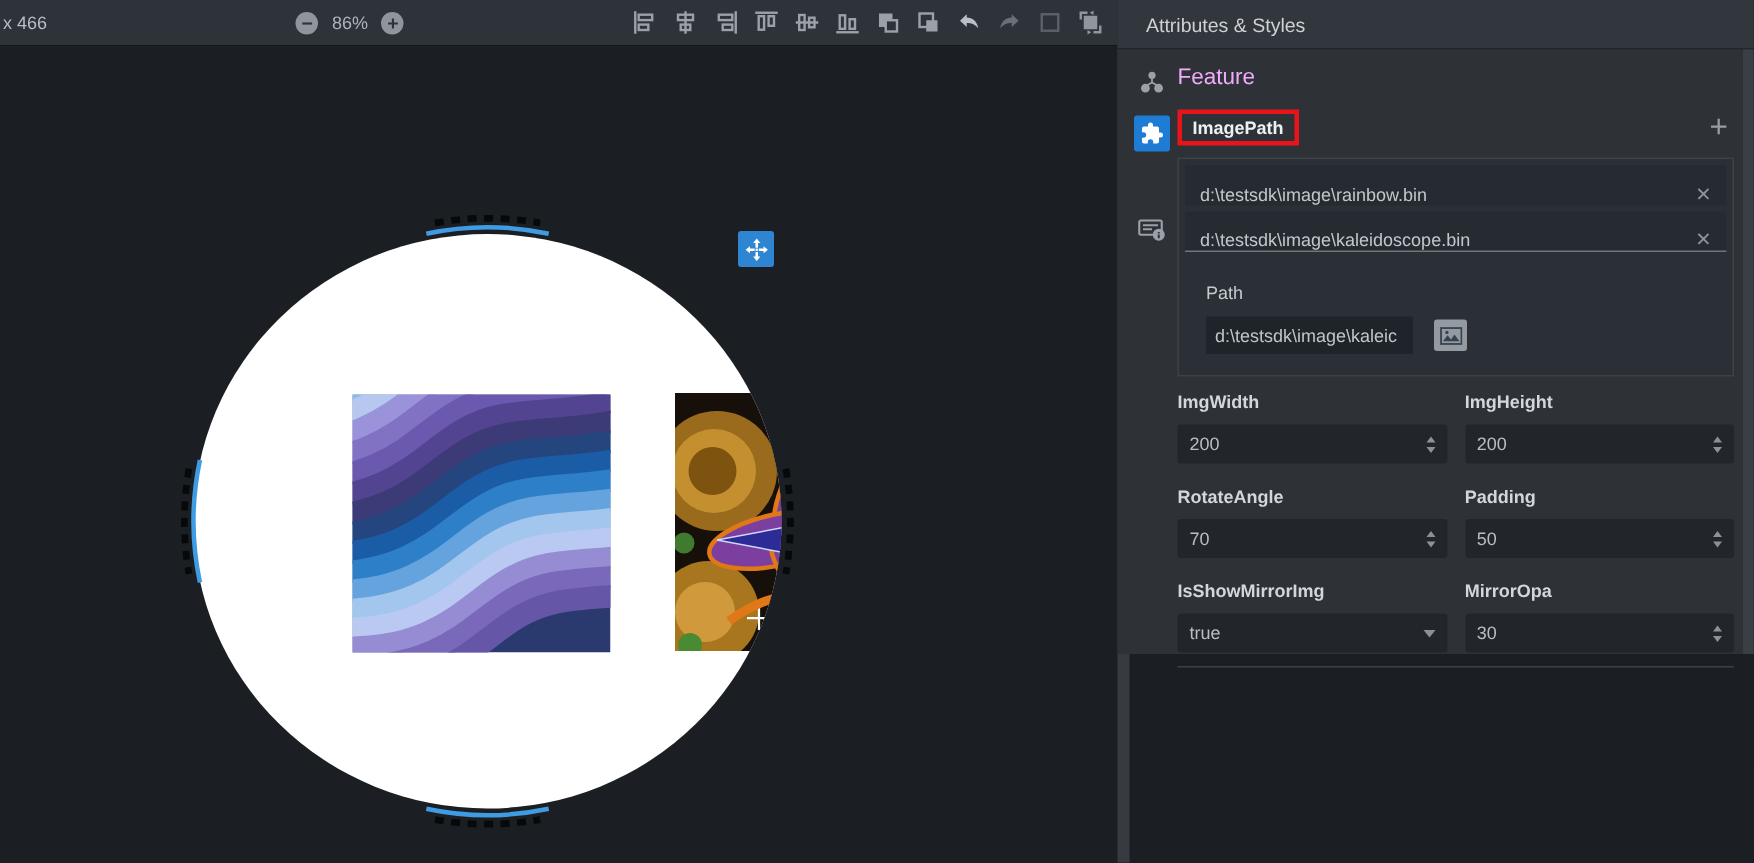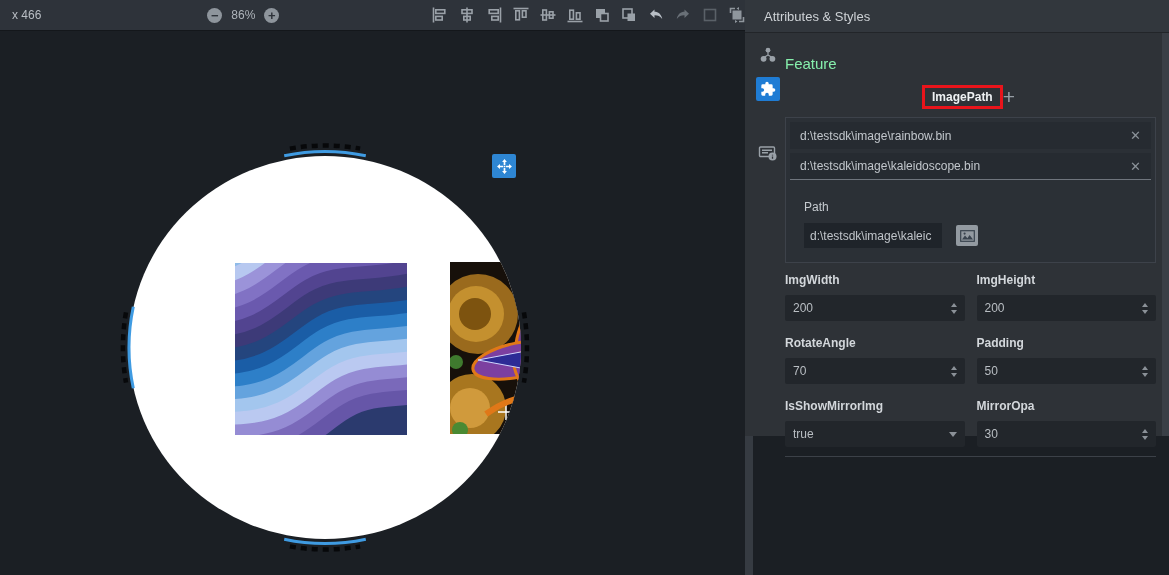--- a/index.html
+++ b/index.html
@@ -3,21 +3,21 @@
 <meta charset="utf-8">
 <style>
   * { margin:0; padding:0; box-sizing:border-box; }
   html,body { width:1169px; height:575px; overflow:hidden; background:#1b1f24;
               font-family:"Liberation Sans", sans-serif; }
 
   
   .canvas-area { position:absolute; left:0; top:0; width:745px; height:575px; background:#1b1f24; }
   .topbar { position:absolute; left:0; top:0; width:745px; height:31px; background:#2e333a;
             border-bottom:1px solid #14171b; display:flex; align-items:center; }
-  .size-label { color:#b9bec4; font-size:12px; margin-left:12px; white-space:nowrap; }
+  .size-label { color:#b9bec4; font-size:12px; margin-left:2px; white-space:nowrap; }
   .zoom-group { display:flex; align-items:center; gap:9px; margin-left:166px; }
   .zoom-btn { width:15px; height:15px; border-radius:50%; background:#8e959c; color:#2e333a;
               font-size:13px; line-height:13px; font-weight:bold; display:flex; align-items:center;
               justify-content:center; cursor:pointer; }
   .zoom-level { color:#aeb4ba; font-size:12px; }
   .tool-row { display:flex; align-items:center; gap:9px; margin-left:152px; }
   .tool-row svg { display:block; cursor:pointer; }
 
   .widget-circle { position:absolute; left:129px; top:156px; width:392px; height:383px;
                    background:#ffffff; border-radius:50%; overflow:hidden; }
@@ -37,29 +37,29 @@
   .panel-body { position:absolute; left:0; top:33px; right:0; bottom:0; }
   .icon-strip { position:absolute; left:8px; top:0; width:30px; bottom:0; display:flex;
                 flex-direction:column; align-items:center; }
   .nav-btn { margin-top:10px; width:24px; height:24px; display:flex; align-items:center;
              justify-content:center; cursor:pointer; }
   .nav-btn.active { background:#1f7cd4; border-radius:2px; }
   .nav-btn.third { margin-top:40px; }
   .panel-scrollbar { position:absolute; right:0; top:0; width:7px; bottom:0; background:#3a3f46; }
 
   .panel-content { position:absolute; left:40px; right:13px; top:0; bottom:0; }
-  .section-title { margin-top:22px; color:#86efac; font-size:15px; }
-  .imagepath-row { margin-top:13px; display:flex; align-items:center; justify-content:center; }
+  .section-title { margin-top:10px; color:#f0abfc; font-size:15px; }
+  .imagepath-row { margin-top:13px; display:flex; align-items:center; justify-content:space-between; }
   .red-box { border:3px solid #e9141b; padding:2px 7px; color:#eef1f3; font-size:12px;
              font-weight:bold; }
   .add-btn { color:#969da4; font-size:21px; font-weight:400; line-height:18px; cursor:pointer;
              margin-right:4px; }
 
   .path-group { margin-top:8px; border:1px solid #3d424a; background:#2b3036; padding:4px 4px 0 4px; }
-  .path-row { height:27px; background:#262b31; display:flex; align-items:center;
+  .path-row { height:27px; background:#262b31; display:flex; align-items:flex-end;
               padding:0 10px; margin-bottom:4px; cursor:pointer; }
   .path-row.selected { border-bottom:1px solid #6f757d; margin-bottom:11px; }
   .path-text { color:#c2c7cc; font-size:12px; flex:1; white-space:nowrap; overflow:hidden; }
   .row-close { color:#8c939a; font-size:13px; cursor:pointer; }
   .path-detail { padding:9px 12px 14px 14px; }
   .detail-label { color:#c6cbd0; font-size:12px; margin-bottom:9px; }
   .detail-input-row { display:flex; align-items:center; gap:14px; }
   .mini-input { width:138px; height:25px; background:#1f242a; color:#c0c5ca; font-size:12px;
                 display:flex; align-items:center; padding:0 6px; white-space:nowrap;
                 overflow:hidden; cursor:text; }

